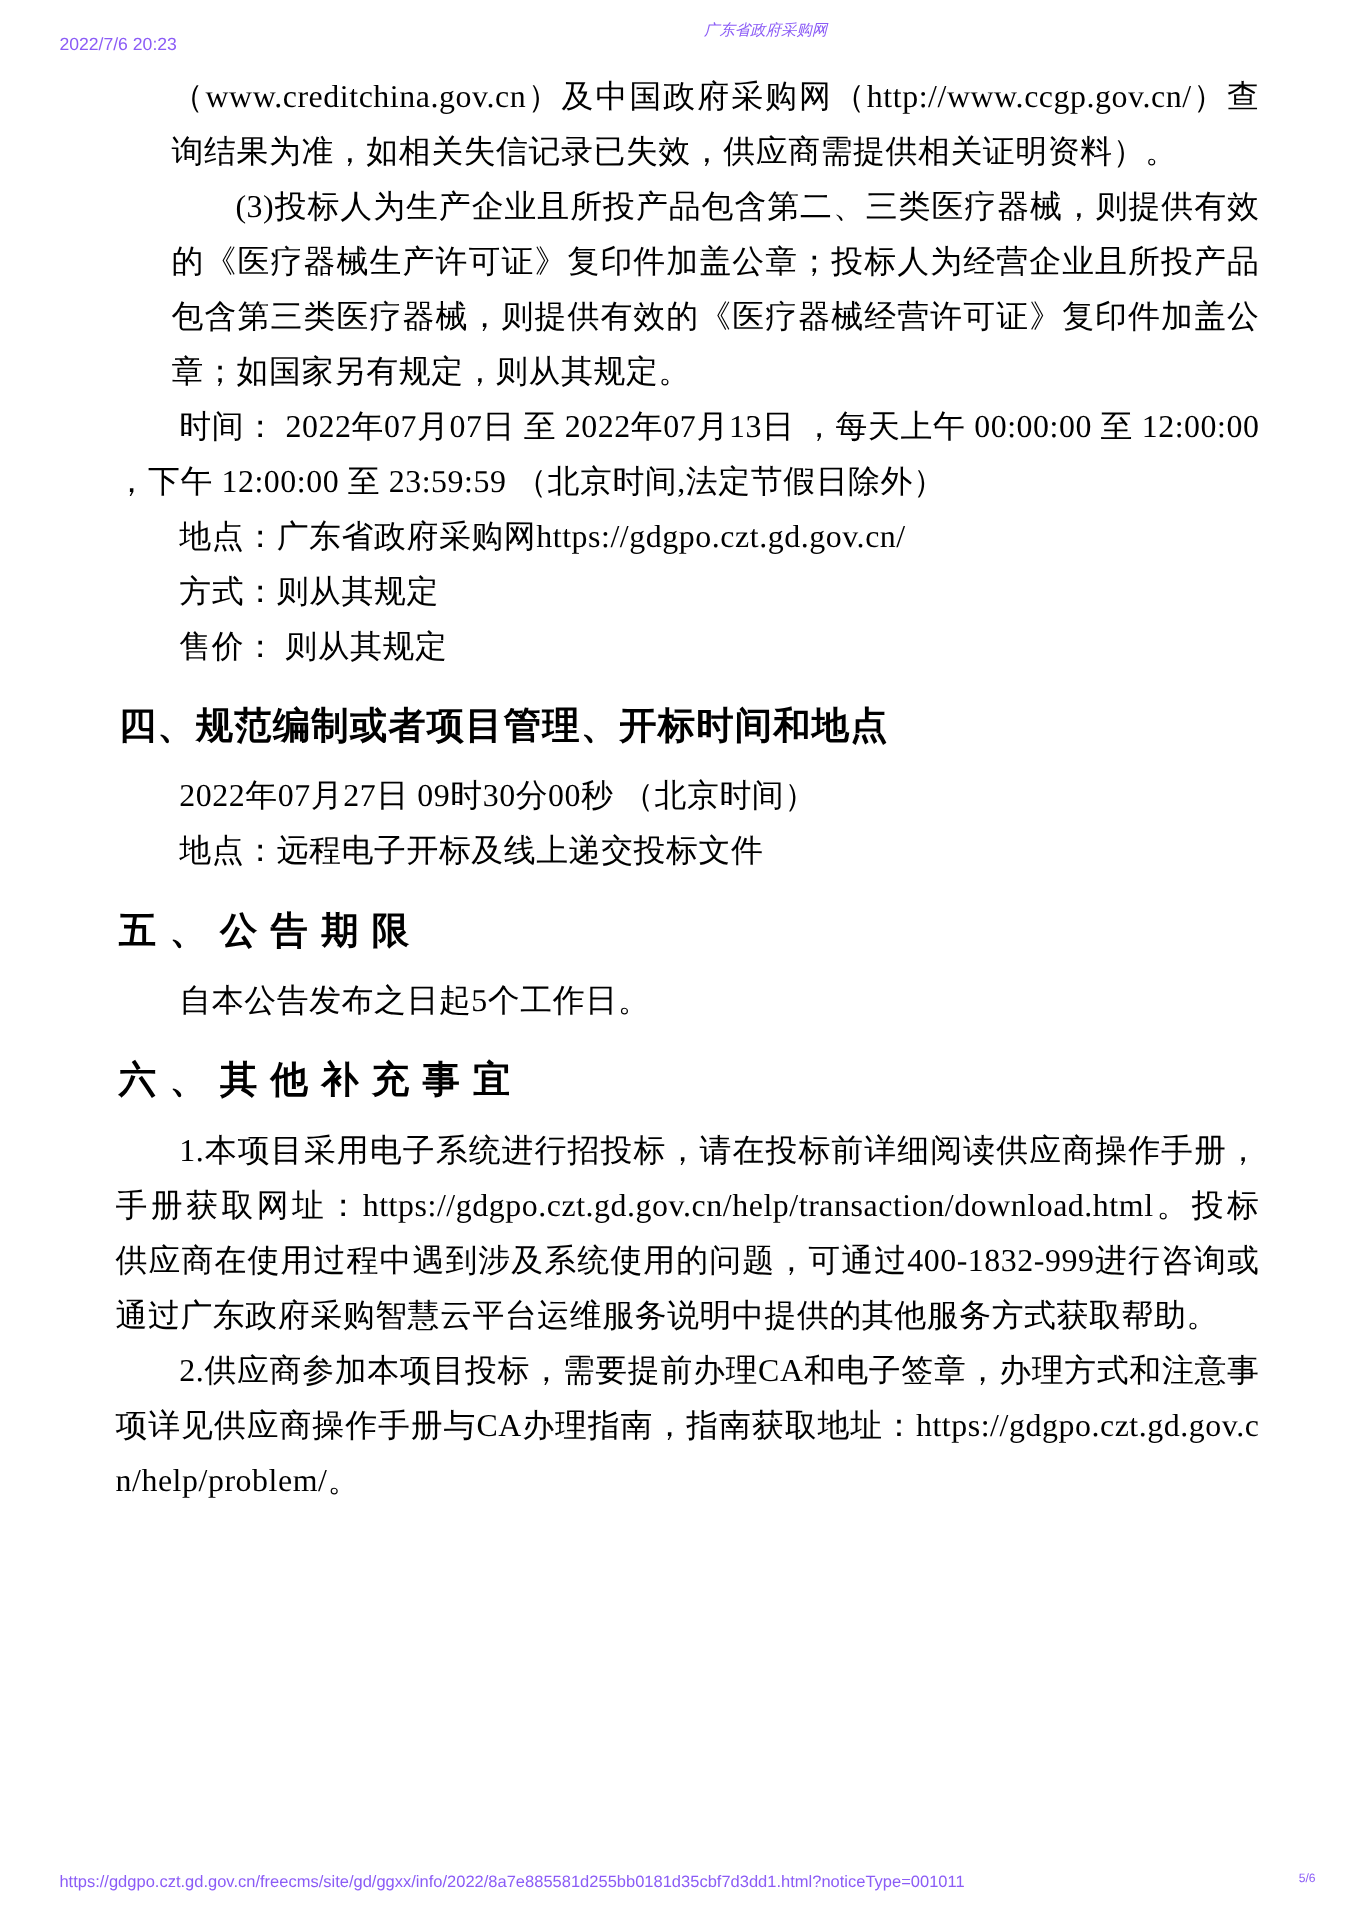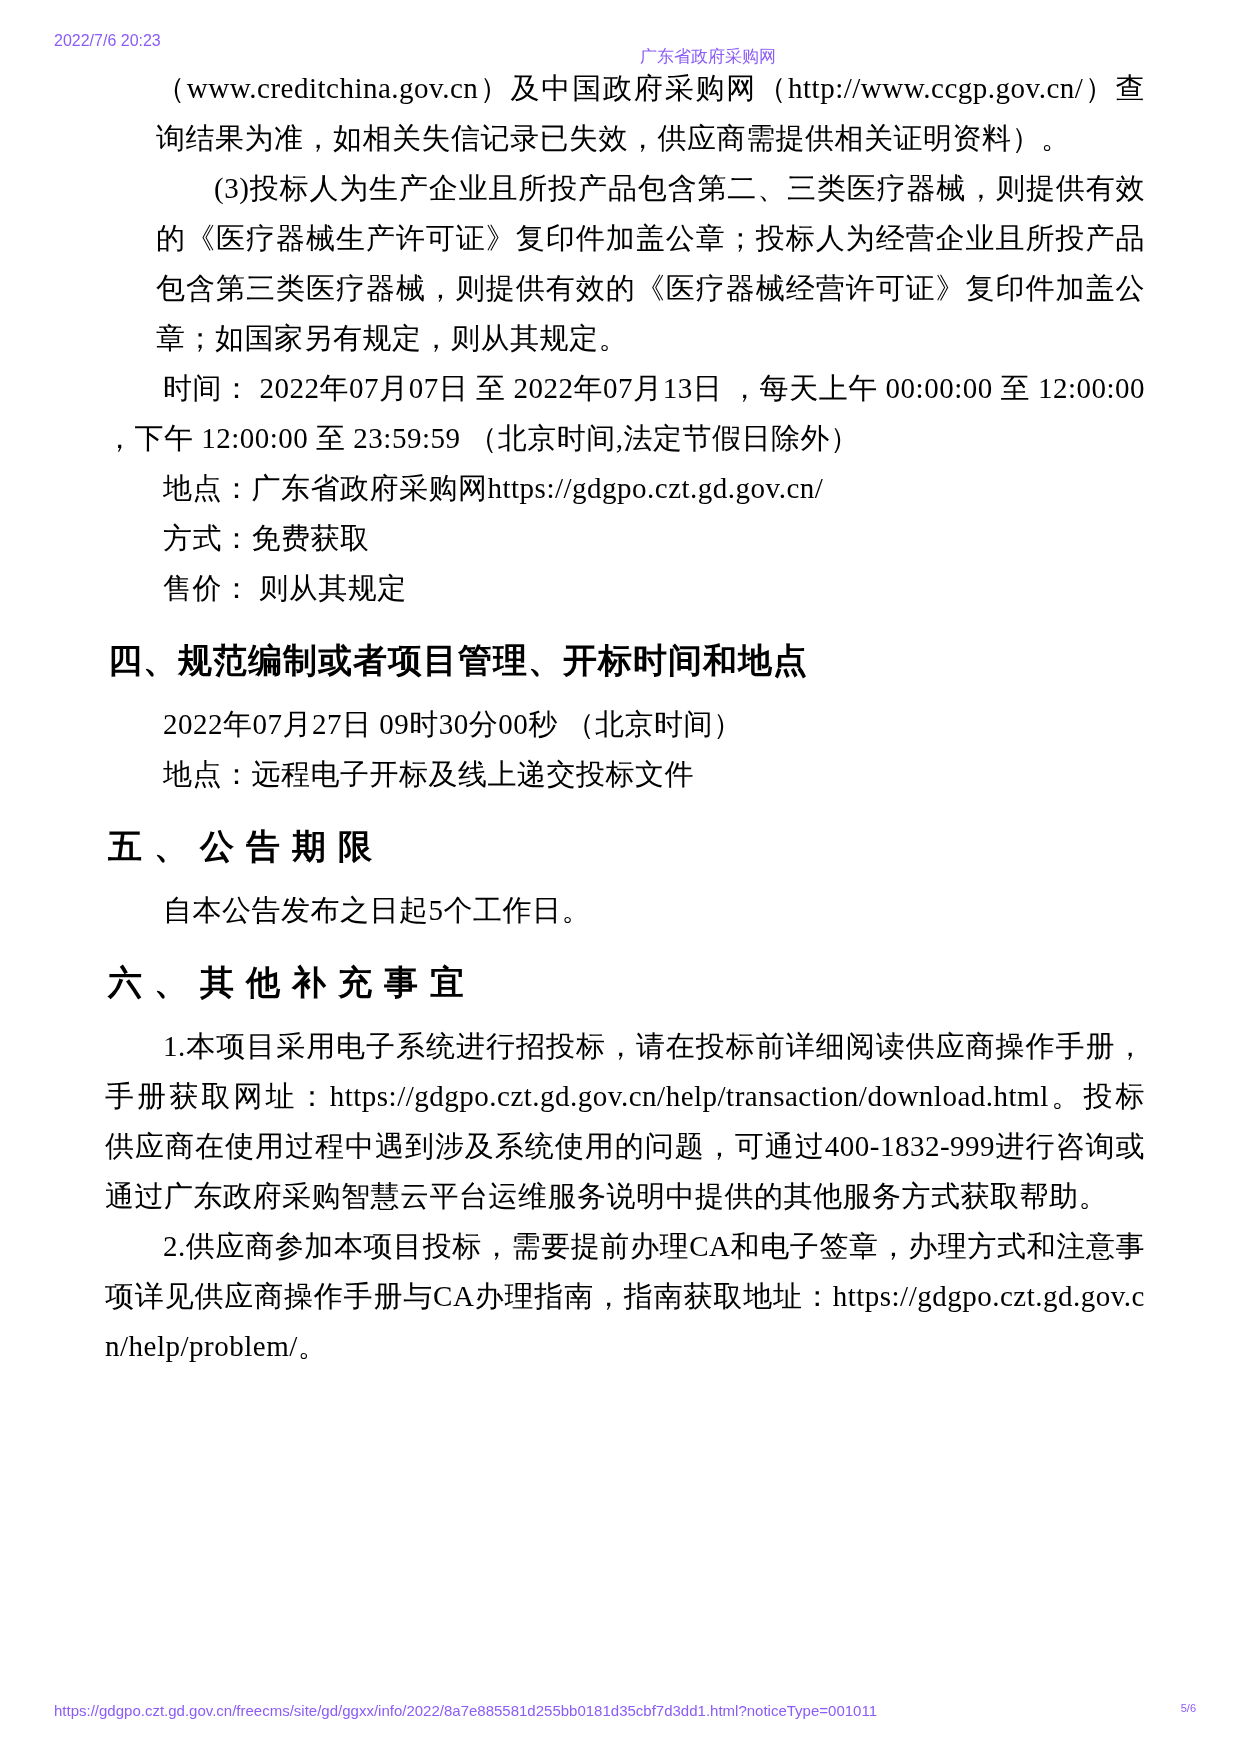--- a/index.html
+++ b/index.html
@@ -13,21 +13,21 @@
     color:#000000;
   }
   
   .chrome{
     position:absolute;
     font-family:"Liberation Sans","DejaVu Sans",sans-serif;
     color:#8b5cf6;
     white-space:nowrap;
   }
   .hdr-date{top:32px;left:54px;font-size:16px;}
-  .hdr-title{top:45px;left:640px;font-size:17px;}
+  .hdr-title{top:19px;left:640px;font-size:14px;font-style:italic;}
   .ftr-url{top:1702px;left:54px;font-size:15px;}
   .ftr-page{top:1702px;right:44px;font-size:11px;}
   
   .doc{
     position:absolute;
     top:63px;left:105px;width:1040px;
   }
   .para{
     margin:0;
     font-size:29px;
@@ -57,21 +57,21 @@
   <div class="chrome hdr-date">2022/7/6 20:23</div>
   <div class="chrome hdr-title">广东省政府采购网</div>
 
   <div class="doc">
 
     <p class="para ga">（www.creditchina.gov.cn）及中国政府采购网（http://www.ccgp.gov.cn/）查询结果为准，如相关失信记录已失效，供应商需提供相关证明资料）。</p>
     <p class="para ga ind">(3)投标人为生产企业且所投产品包含第二、三类医疗器械，则提供有效的《医疗器械生产许可证》复印件加盖公章；投标人为经营企业且所投产品包含第三类医疗器械，则提供有效的《医疗器械经营许可证》复印件加盖公章；如国家另有规定，则从其规定。</p>
 
     <p class="para ind">时间： 2022年07月07日 至 2022年07月13日 ，每天上午 00:00:00 至 12:00:00 ，下午 12:00:00 至 23:59:59 （北京时间,法定节假日除外）</p>
     <p class="para ind">地点：广东省政府采购网https://gdgpo.czt.gd.gov.cn/</p>
-    <p class="para ind">方式：免费获取</p>
+    <p class="para ind">方式：则从其规定</p>
     <p class="para ind">售价： 则从其规定</p>
 
     <h2 class="heading tight">四、规范编制或者项目管理、开标时间和地点</h2>
     <p class="para ind">2022年07月27日 09时30分00秒 （北京时间）</p>
     <p class="para ind">地点：远程电子开标及线上递交投标文件</p>
 
     <h2 class="heading">五、公告期限</h2>
     <p class="para ind">自本公告发布之日起5个工作日。</p>
 
     <h2 class="heading">六、其他补充事宜</h2>

